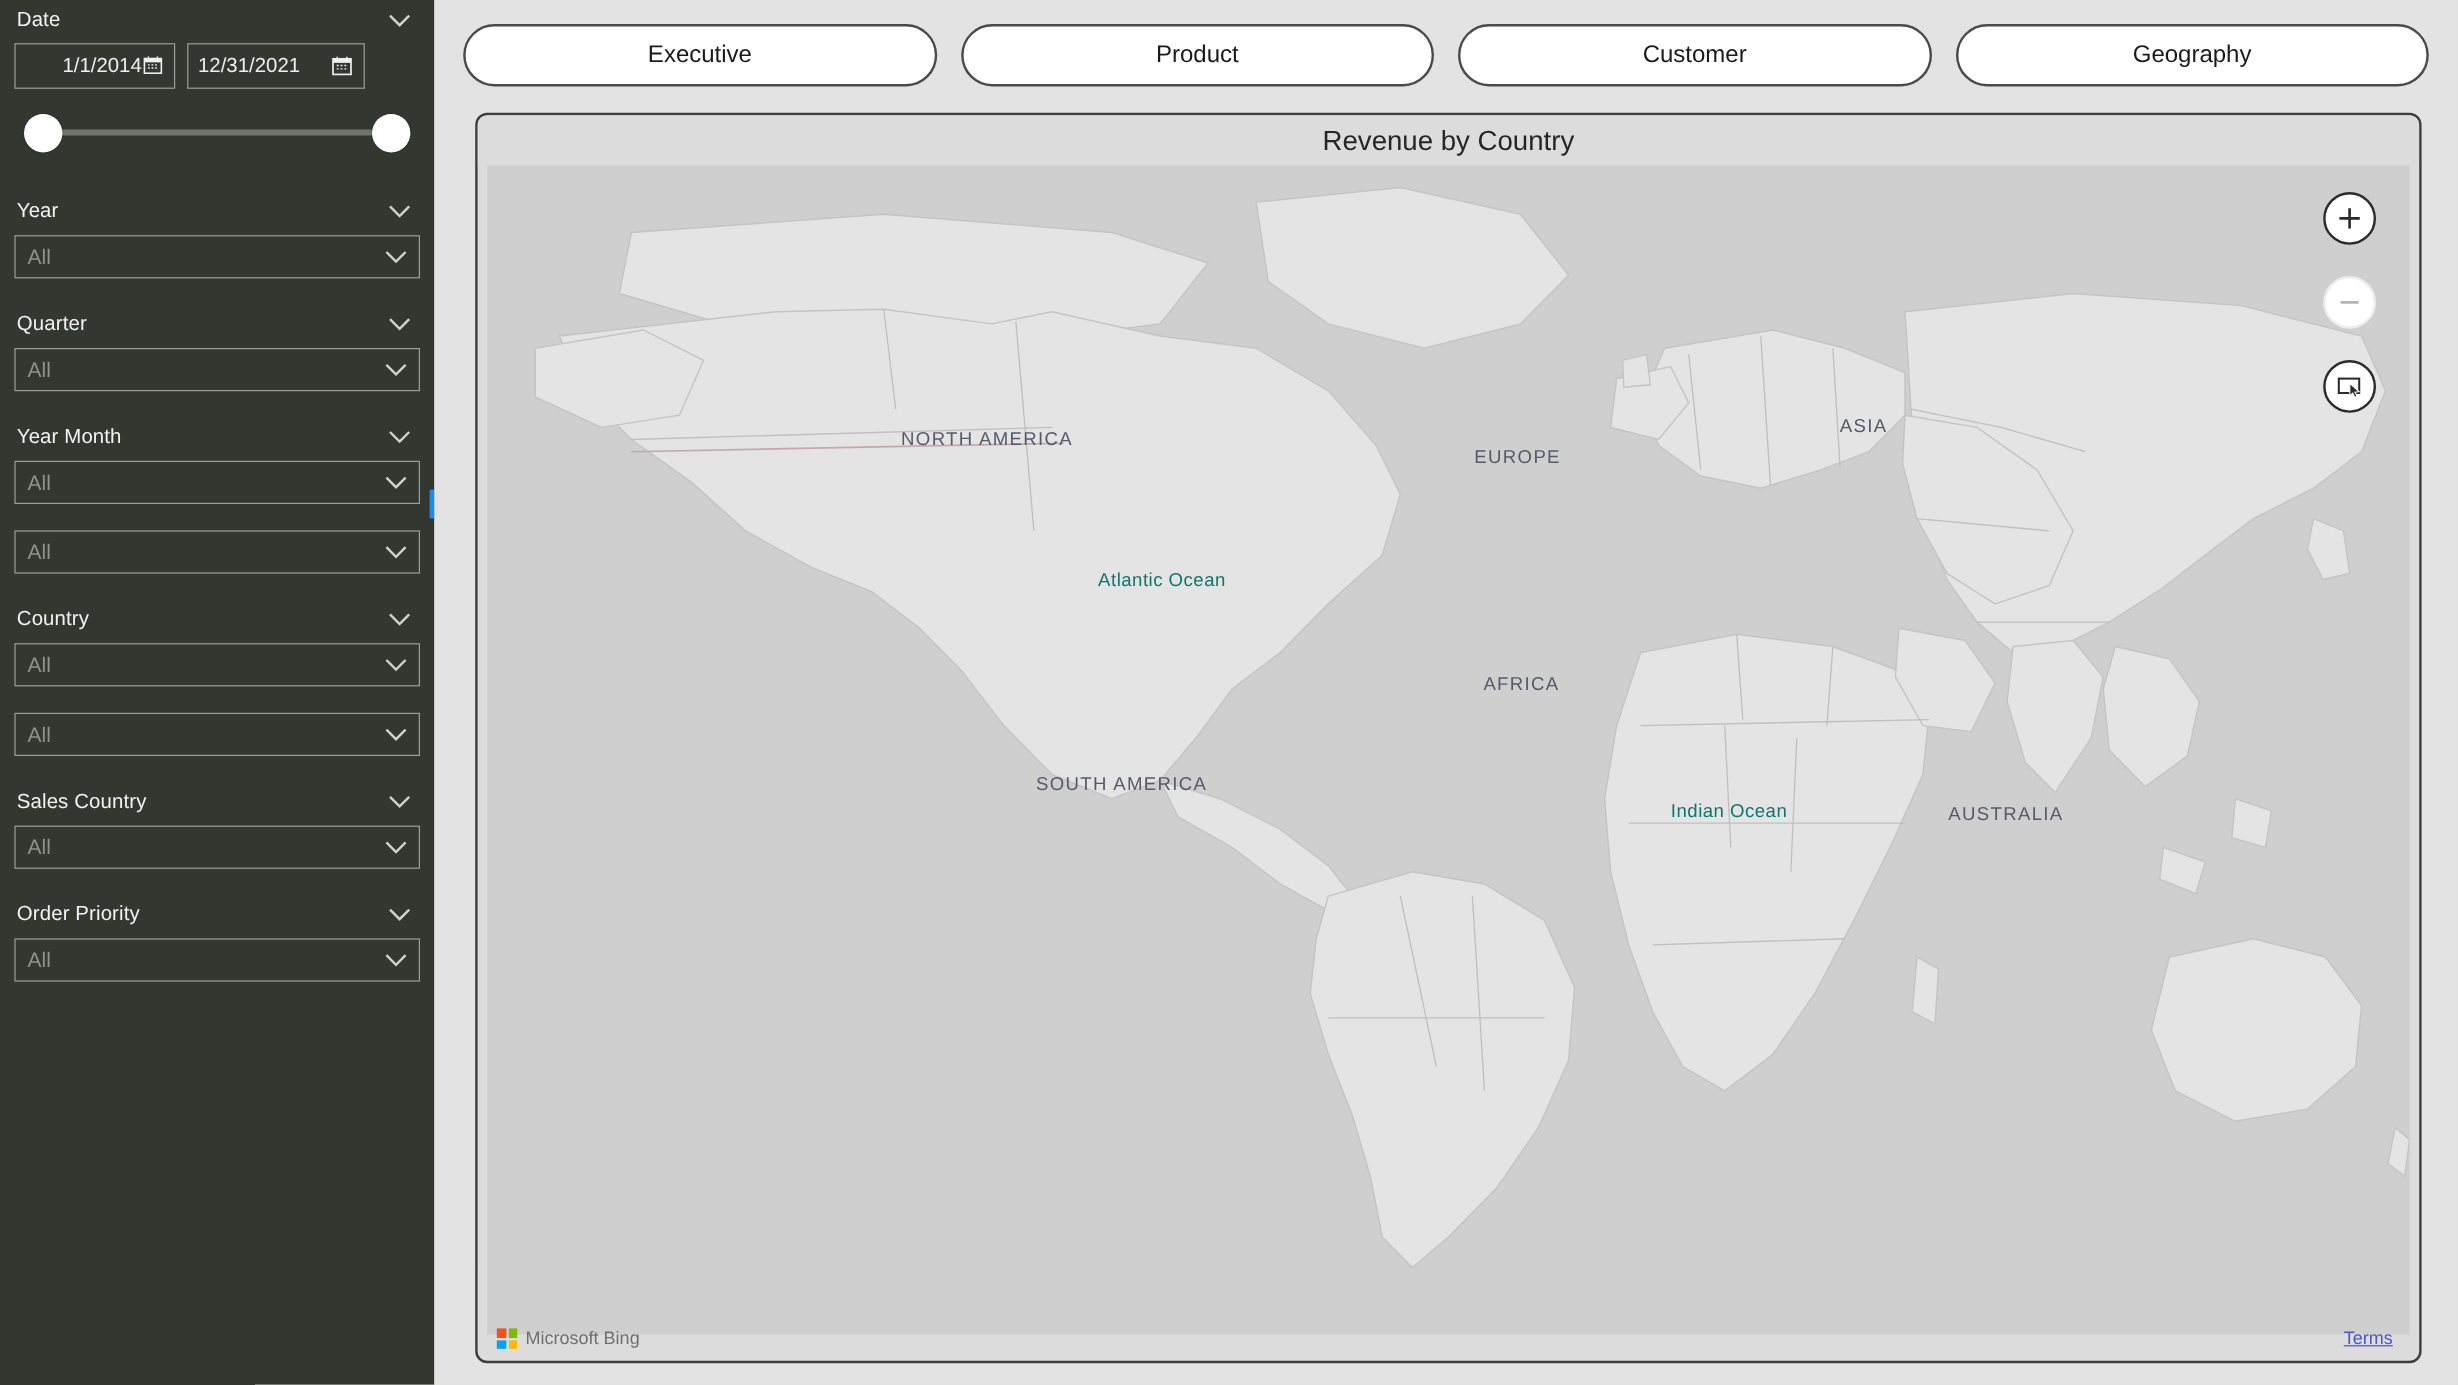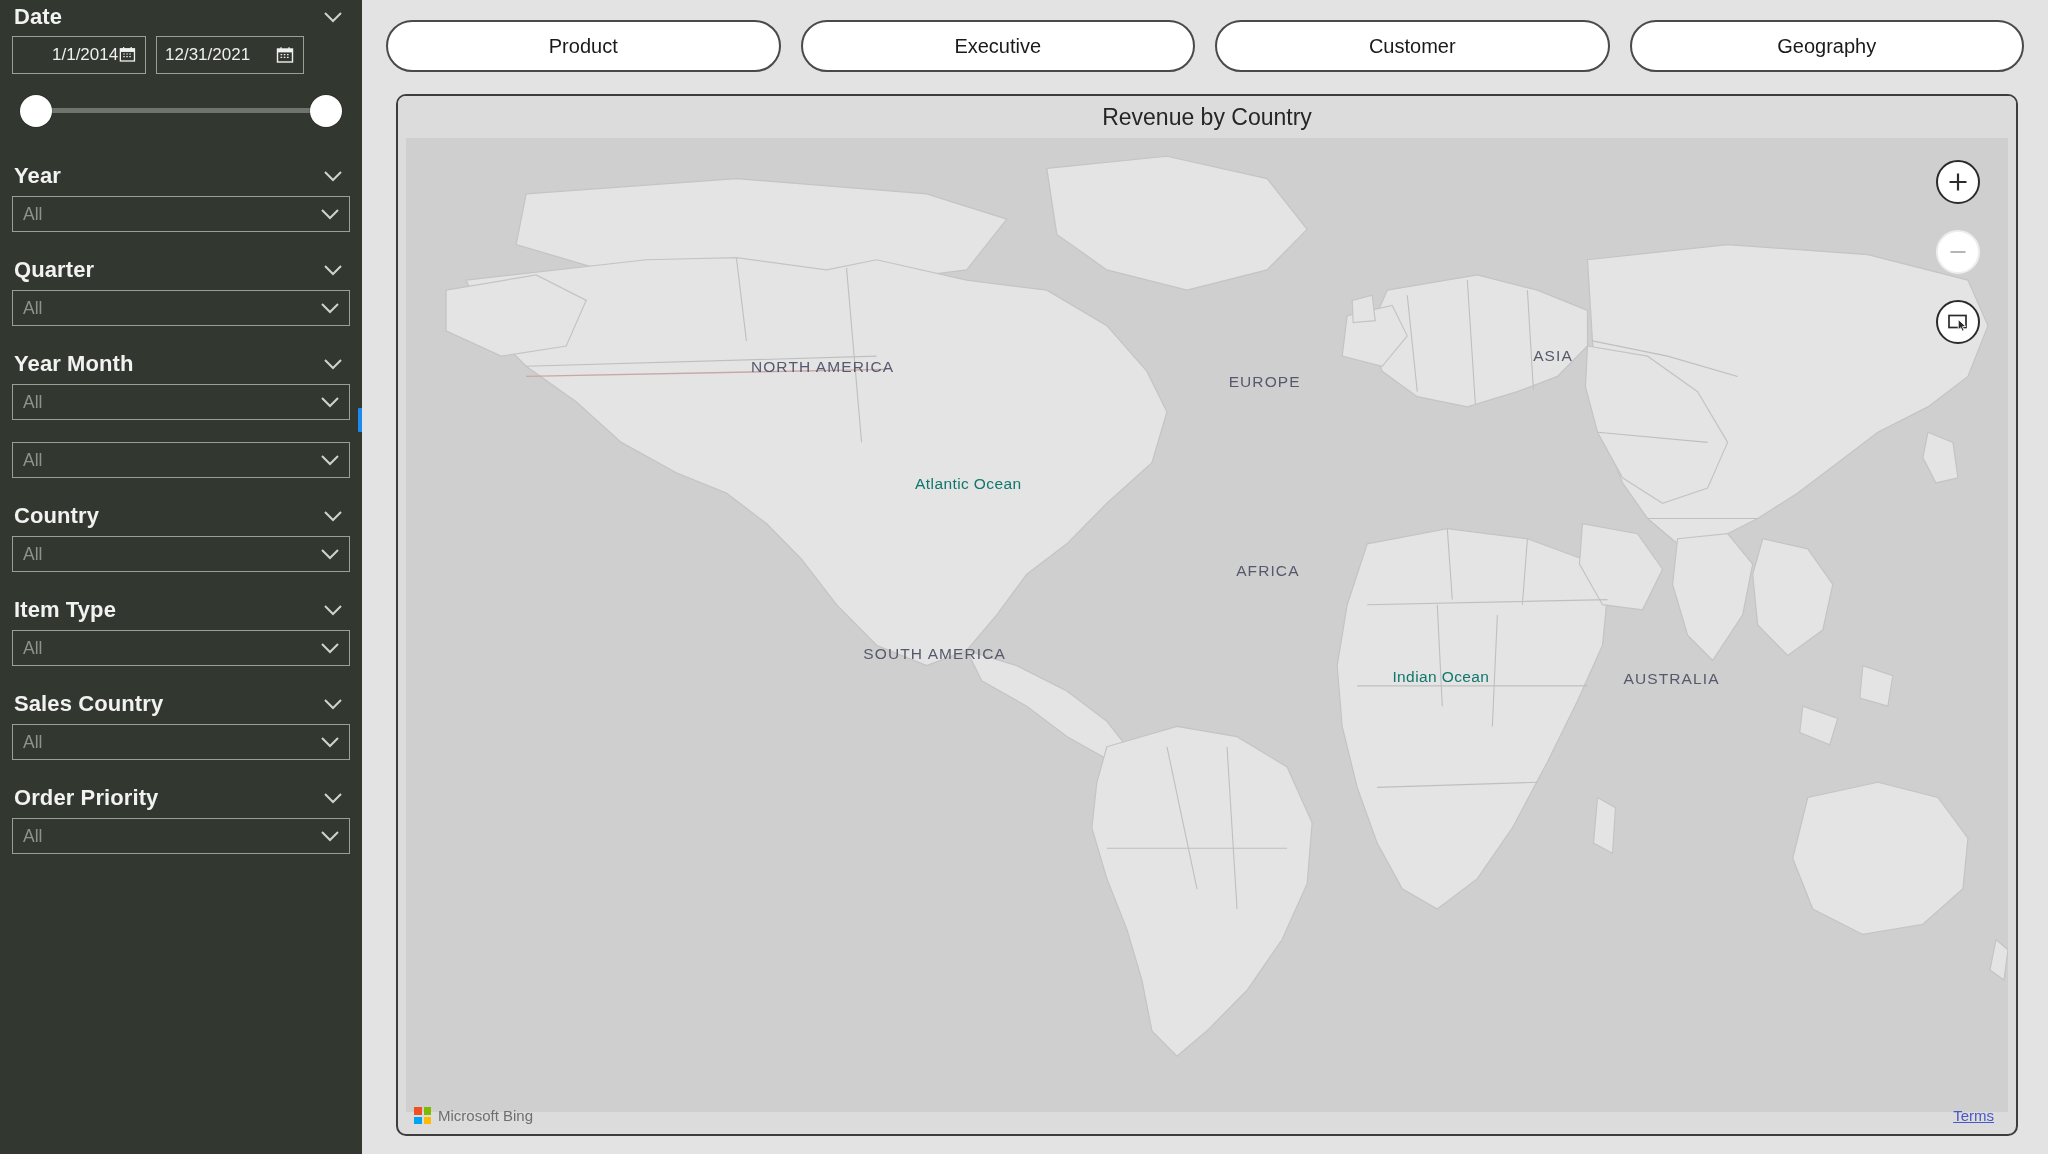--- a/index.html
+++ b/index.html
@@ -22,22 +22,22 @@
   }
   .sb-inner { padding: 0 12px; }
 
   .sec-head {
     display: flex; align-items: center; justify-content: space-between;
     height: 34px;
     padding: 0 6px 0 2px;
   }
   .sec-title {
     color: #f2f2f2;
-    font-size: 22px;
-    font-weight: bold;
+    font-size: 17px;
+    font-weight: normal;
     letter-spacing: .1px;
     white-space: nowrap;
   }
   .chev { width: 22px; height: 14px; flex: 0 0 22px; }
   .chev svg { display:block; }
 
   .date-row { display: flex; gap: 10px; margin-top: 2px; }
   .date-box {
     position: relative;
     height: 38px;
@@ -312,28 +312,20 @@
             <div class="dd">
               <span class="dd-val">All</span>
               <span class="chev">
                 <svg viewBox="0 0 22 14">
                   <path d="M3 3 L11 11 L19 3" fill="none" stroke="#cfd3cd" stroke-width="2"></path>
                 </svg>
               </span>
             </div>
           </div>
           <div class="filter-block">
-            <div class="sec-head">
-              <span class="sec-title">Item Type</span>
-              <span class="chev">
-                <svg viewBox="0 0 22 14">
-                  <path d="M3 3 L11 11 L19 3" fill="none" stroke="#cfd3cd" stroke-width="2"></path>
-                </svg>
-              </span>
-            </div>
             <div class="dd">
               <span class="dd-val">All</span>
               <span class="chev">
                 <svg viewBox="0 0 22 14">
                   <path d="M3 3 L11 11 L19 3" fill="none" stroke="#cfd3cd" stroke-width="2"></path>
                 </svg>
               </span>
             </div>
           </div>
           <div class="filter-block">
@@ -375,24 +367,24 @@
         </div>
 
     </div>
     <div class="resize-handle"></div>
   </aside>
 
   <section id="main">
 
     <nav id="tabbar">
         <div class="tab">
+          <span>Executive</span>
+        </div>
+        <div class="tab">
           <span>Product</span>
-        </div>
-        <div class="tab">
-          <span>Executive</span>
         </div>
         <div class="tab">
           <span>Customer</span>
         </div>
         <div class="tab">
           <span>Geography</span>
         </div>
       </nav>
 
     <div id="map-card">

